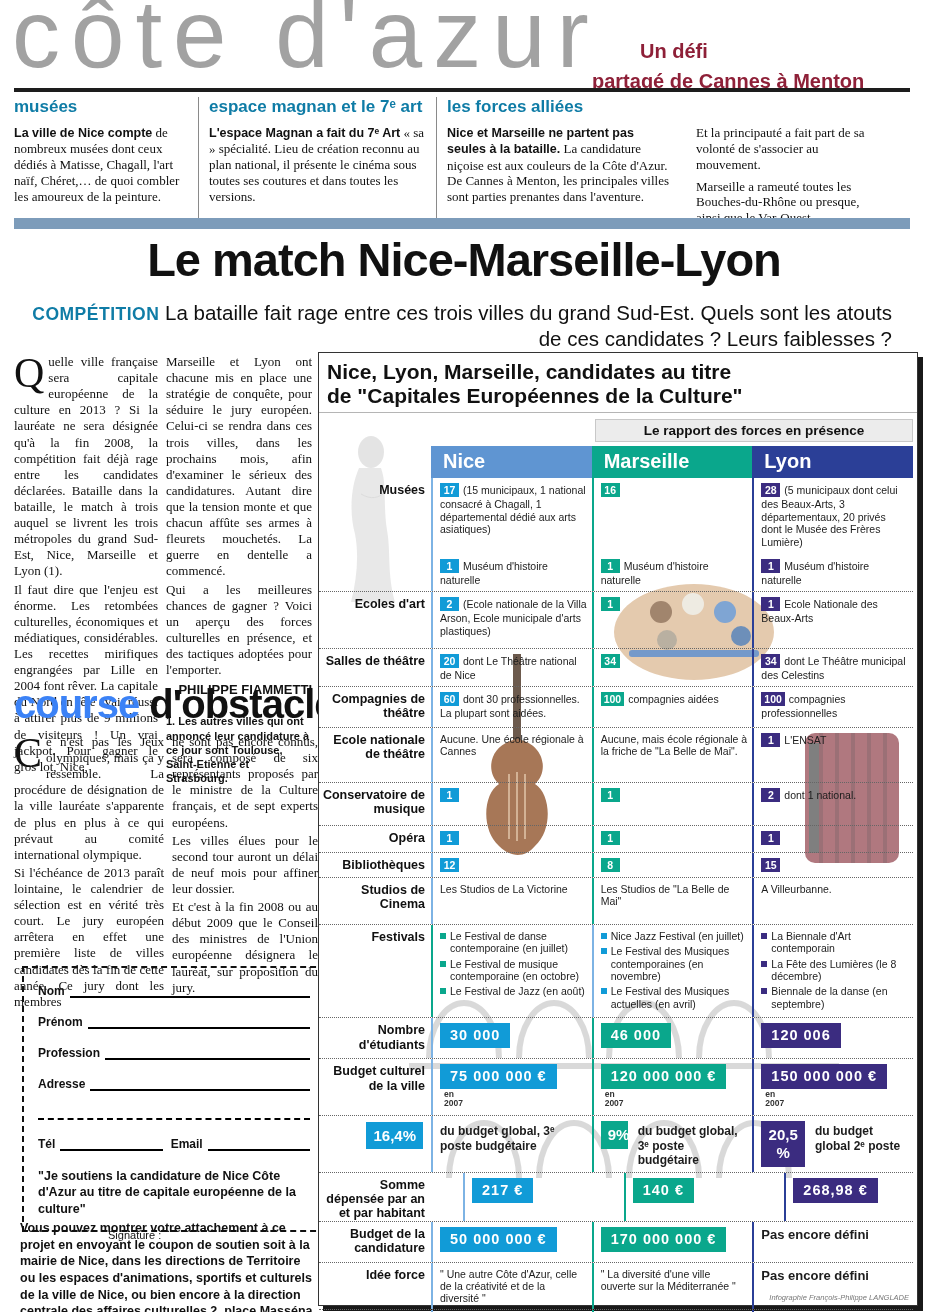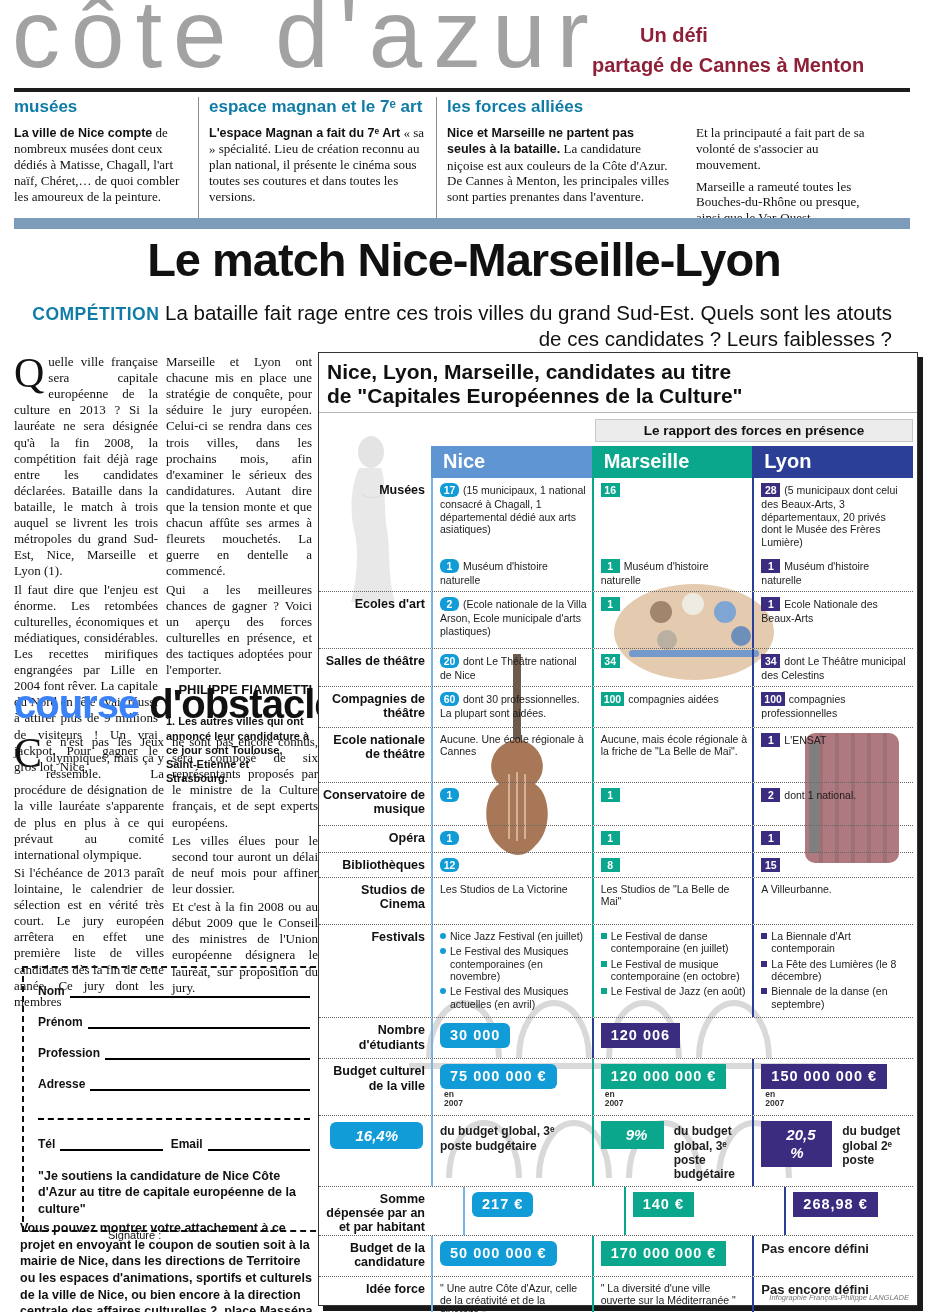--- a/index.html
+++ b/index.html
@@ -3,21 +3,21 @@
 <meta charset="utf-8">
 <style>
   html,body{margin:0;padding:0;background:#fff;}
   #page{position:relative;width:928px;height:1312px;background:#fff;overflow:hidden;
         font-family:"Liberation Sans",sans-serif;color:#111;}
   
   .mast-title{position:absolute;left:12px;top:-14px;font-size:96px;letter-spacing:11px;
               color:#a2a2a2;font-weight:400;line-height:1;}
   .tagline{position:absolute;left:592px;top:20px;font-size:20px;font-weight:bold;
            color:var(--accent-red);line-height:1.5;}
-  .tagline .l1{display:block;padding-left:48px;}
+  .tagline .l1{display:block;padding-left:48px;margin-top:16px;}
   .rule{position:absolute;left:14px;top:88px;width:896px;height:4px;background:#1d1d1d;}
   
   .intro{position:absolute;left:14px;top:97px;width:900px;display:grid;
          grid-template-columns:184px 238px 250px 196px;column-gap:0;}
   .intro-col{padding:0 10px 0 0;}
   .intro-col + .intro-col{border-left:1px solid #8a8a8a;padding-left:10px;}
   .intro-col.nocap{border-left:none;padding-left:10px;}
   .intro h3{margin:0 0 8px 0;font-size:17px;color:var(--teal);font-weight:bold;}
   .intro p{margin:0;font-family:"Liberation Serif",serif;font-size:13px;line-height:1.22;}
   .intro p + p{margin-top:6px;}
@@ -71,29 +71,29 @@
   .decor{position:absolute;pointer-events:none;z-index:0;}
   .ig-row{position:relative;z-index:1;border-bottom:1px dotted #666;}
   .ig-row.nb{border-bottom:none;}
   .lab{font-weight:bold;font-size:12.5px;text-align:right;padding:5px 6px 0 2px;line-height:1.15;color:#101010;}
   .cell{font-size:10.5px;line-height:1.18;padding:5px 5px 4px 7px;color:#1c1c1c;}
   .cl-n{border-left:2px solid #7db3e4;}
   .cl-m{border-left:2px solid var(--marseille);}
   .cl-l{border-left:2px solid var(--lyon-head);}
   .b{display:inline-block;min-width:13px;padding:1px 3px;margin:0 4px 1px 0;color:#fff;
      font-weight:bold;font-size:10.5px;text-align:center;}
-  .bn{background:var(--nice-badge);border-radius:6px;}
+  .bn{background:var(--nice-badge);}
   .bm{background:var(--marseille);}
   .bl{background:var(--lyon-badge);}
   .big{padding:4px 10px;font-size:14.5px;letter-spacing:1px;}
   .note{display:inline-block;width:26px;font-size:8.5px;line-height:1.05;margin-left:4px;vertical-align:top;font-weight:bold;color:#333;}
   .fs{display:flex;margin-bottom:3px;}
   .sq{flex:none;width:6px;height:6px;margin:3px 4px 0 0;}
   .pctwrap{display:flex;gap:6px;align-items:flex-start;}
-  .pct{padding:5px 25px;font-size:15px;font-style:italic;}
+  .pct{padding:5px 7px;font-size:15px;}
   .pcttext{font-weight:bold;font-size:12px;line-height:1.2;padding-top:3px;}
   .pct-in-label{text-align:right;padding:6px 4px 0 0;}
   .pname{font-weight:bold;font-size:13px;}
   .credit{position:absolute;right:8px;bottom:3px;font-size:7.5px;color:#777;font-style:italic;z-index:1;}
 </style>
 </head>
 <body>
 
 <div id="page">
 
@@ -296,46 +296,46 @@
 
       <div class="grid ig-row" style="min-height:46px;">
         <div class="lab">Studios de Cinema</div>
         <div class="cell cl-n"><span>Les Studios de La Victorine</span></div>
         <div class="cell cl-m"><span>Les Studios de "La Belle de Mai"</span></div>
         <div class="cell cl-l"><span>A Villeurbanne.</span></div>
       </div>
 
       <div class="grid ig-row" style="min-height:80px;">
         <div class="lab">Festivals</div>
+        <div class="cell cl-m">
+          <div class="fs">
+              <span class="sq bm"></span>
+              <span>Le Festival de danse contemporaine (en juillet)</span>
+            </div>
+          <div class="fs">
+              <span class="sq bm"></span>
+              <span>Le Festival de musique contemporaine (en octobre)</span>
+            </div>
+          <div class="fs">
+              <span class="sq bm"></span>
+              <span>Le Festival de Jazz (en août)</span>
+            </div>
+        </div>
         <div class="cell cl-n">
           <div class="fs">
               <span class="sq bn"></span>
               <span>Nice Jazz Festival (en juillet)</span>
             </div>
           <div class="fs">
               <span class="sq bn"></span>
               <span>Le Festival des Musiques contemporaines (en novembre)</span>
             </div>
           <div class="fs">
               <span class="sq bn"></span>
               <span>Le Festival des Musiques actuelles (en avril)</span>
-            </div>
-        </div>
-        <div class="cell cl-m">
-          <div class="fs">
-              <span class="sq bm"></span>
-              <span>Le Festival de danse contemporaine (en juillet)</span>
-            </div>
-          <div class="fs">
-              <span class="sq bm"></span>
-              <span>Le Festival de musique contemporaine (en octobre)</span>
-            </div>
-          <div class="fs">
-              <span class="sq bm"></span>
-              <span>Le Festival de Jazz (en août)</span>
             </div>
         </div>
         <div class="cell cl-l">
           <div class="fs">
               <span class="sq bl"></span>
               <span>La Biennale d'Art contemporain</span>
             </div>
           <div class="fs">
               <span class="sq bl"></span>
               <span>La Fête des Lumières (le 8 décembre)</span>
@@ -343,20 +343,21 @@
           <div class="fs">
               <span class="sq bl"></span>
               <span>Biennale de la danse (en septembre)</span>
             </div>
         </div>
       </div>
 
       <div class="grid ig-row" style="min-height:40px;">
         <div class="lab">Nombre d'étudiants</div>
         <div class="cell cl-n"><span class="b bn big">30 000</span></div>
+        <div class="cell cl-m"><span class="b bm big">46 000</span></div>
         <div class="cell cl-l"><span class="b bl big">120 006</span></div>
       </div>
 
       <div class="grid ig-row" style="min-height:56px;">
         <div class="lab">Budget culturel de la ville</div>
         <div class="cell cl-n"><span class="b bn big">75 000 000 €</span><span class="note">en 2007</span></div>
         <div class="cell cl-m"><span class="b bm big">120 000 000 €</span><span class="note">en 2007</span></div>
         <div class="cell cl-l"><span class="b bl big">150 000 000 €</span><span class="note">en 2007</span></div>
       </div>
 

